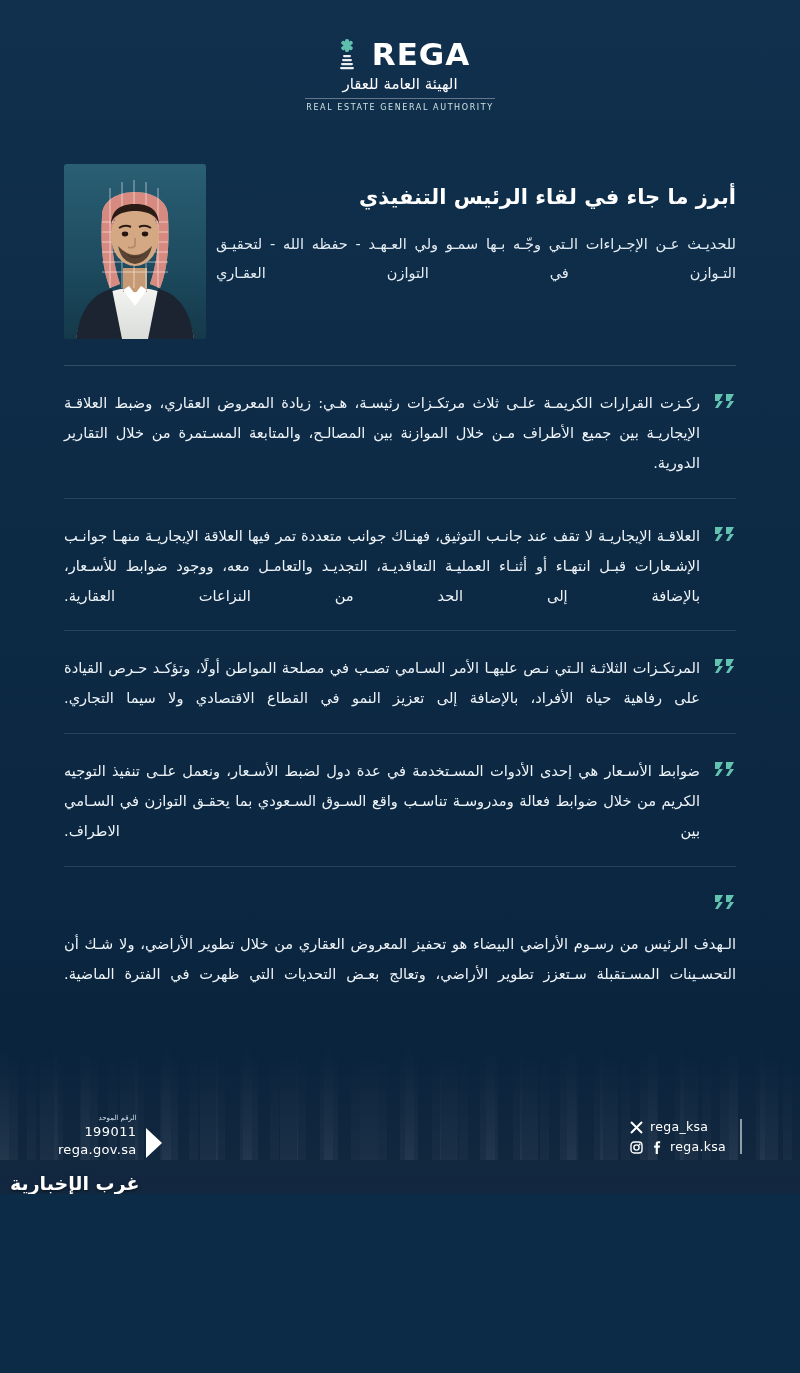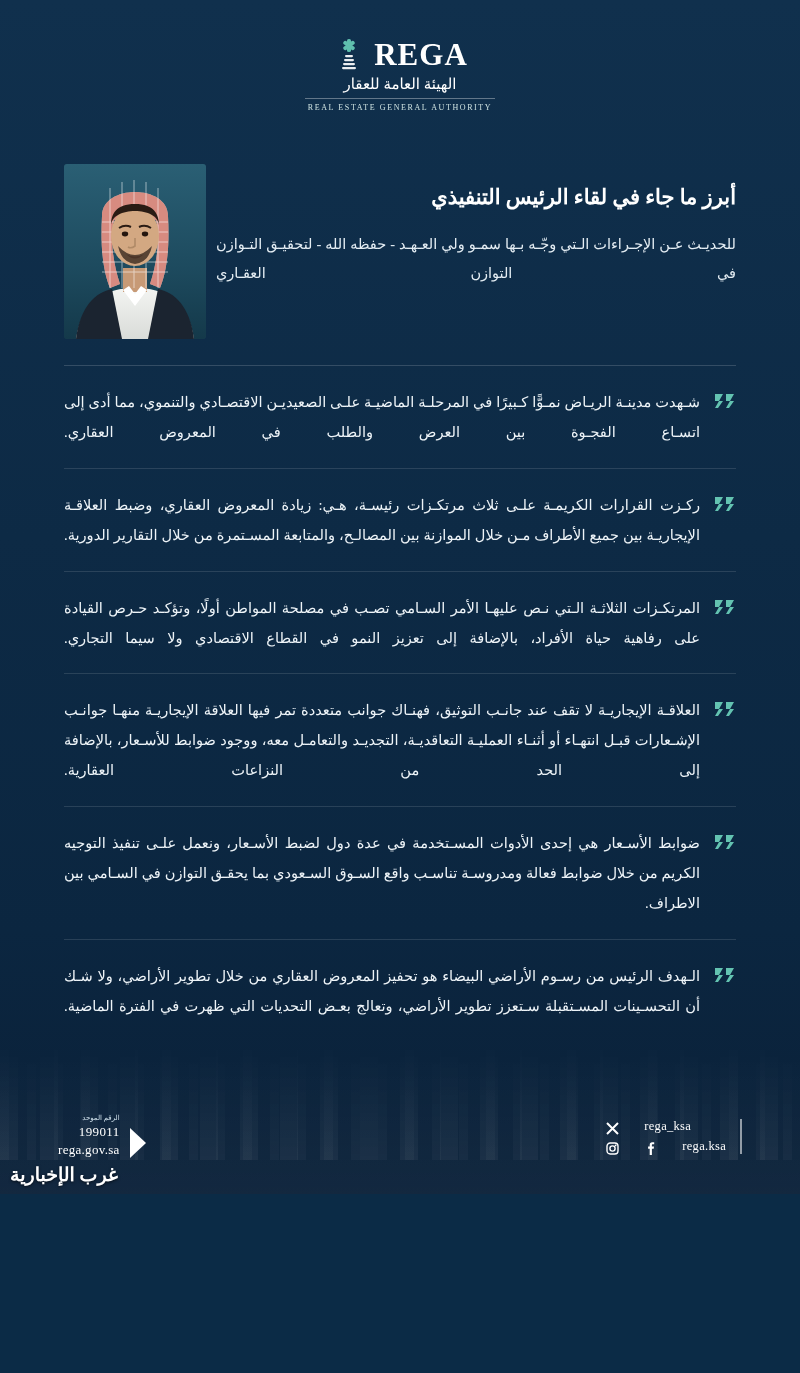--- a/index.html
+++ b/index.html
@@ -7,21 +7,20 @@
     width: 800px; height: 1373px;
     background: #0b2b46;
     font-family: "DejaVu Sans", "Liberation Sans", sans-serif;
     overflow: hidden;
   }
   .page {
     position: relative;
     width: 800px; height: 1194px;
     background: linear-gradient(180deg, #10304d 0%, #0d2a45 45%, #0b2640 78%, #0a2038 100%);
     overflow: hidden;
-    font-family: Liberation Serif, serif;
   }
   
   .skyline {
     position: absolute; left: 0; right: 0; bottom: 0; height: 180px;
     background:
       linear-gradient(to top, rgba(255,255,255,0.045), rgba(255,255,255,0) 85%);
     opacity: .9;
   }
   .skyline:before {
     content: "";
@@ -91,21 +90,21 @@
     margin: 26px 64px 0 64px;
   }
 
   
   .points { padding: 0 64px; }
   .point {
     display: flex; align-items: flex-start; gap: 14px;
     padding: 22px 0 20px 0;
     border-bottom: 1px solid rgba(255,255,255,.12);
   }
-  .point:last-child { border-bottom: none; }
+  .point:last-child { border-bottom: none; flex-direction: column; }
   .quote-icon { flex: 0 0 auto; width: 22px; padding-top: 4px; }
   .point-text {
     flex: 1;
     font-size: 14.6px; line-height: 2.05; color: #eef4f8;
     text-align: justify; text-align-last: justify;
   }
 
   
   .footer {
     position: absolute; left: 0; right: 0; bottom: 0; height: 104px;
@@ -115,40 +114,40 @@
     display: flex; align-items: center; justify-content: space-between;
     padding: 0 58px;
     direction: rtl;
   }
   .social {
     display: flex; flex-direction: column; gap: 5px;
     padding-right: 14px;
     border-right: 2px solid rgba(255,255,255,.55);
     direction: ltr;
   }
-  .social-row { display: flex; align-items: flex-end; gap: 25px; }
+  .social-row { display: flex; align-items: flex-start; gap: 7px; }
   .social-row .handle { font-size: 12.5px; color: #ffffff; letter-spacing: .3px; }
   .sico { width: 13px; height: 13px; display: inline-block; }
   .contact {
     display: flex; align-items: flex-end; gap: 10px; direction: ltr;
   }
   .contact-lines { text-align: right; line-height: 1.35; }
   .contact-num { font-size: 13px; color: #ffffff; letter-spacing: .4px; }
   .contact-site { font-size: 13px; color: #ffffff; letter-spacing: .3px; }
   .unified {
     font-size: 7px; color: #cfe0ea; display: block; letter-spacing: .2px;
   }
   .arrow {
     width: 0; height: 0;
     border-top: 15px solid transparent;
     border-bottom: 15px solid transparent;
     border-left: 16px solid #ffffff;
   }
   .watermark {
-    position: absolute; left: 10px; bottom: 8px;
+    position: absolute; left: 10px; bottom: 0;
     font-size: 19px; font-weight: bold; color: #ffffff;
     letter-spacing: .5px; direction: rtl;
     text-shadow: 0 1px 3px rgba(0,0,0,.6);
   }
 </style>
 </head>
 <body>
 
 <div class="page">
 
@@ -228,59 +227,49 @@
 
         <path d="M59 126 l12 16 l12 -16 l-6 -4 l-6 8 l-6 -8 Z" fill="#ffffff"></path>
       </svg>
     </div>
   </div>
 
   <div class="divider"></div>
 
   <div class="points">
 
-    <div class="point">
-      <span class="quote-icon">
-        <svg viewBox="0 0 22 18" width="22" height="18" aria-hidden="true">
-          <path d="M9 0 L2 9 L9 9 L6 18 L13 9 L6 9 Z" fill="#5fbfae" opacity="0"></path>
-          <path d="M1 2 h8 l-4 7 h4 l-5 7 h-3 l4 -7 h-4 z" fill="#63c3b1"></path>
-          <path d="M12 2 h8 l-4 7 h4 l-5 7 h-3 l4 -7 h-4 z" fill="#63c3b1"></path>
-        </svg>
-      </span>
-      <p class="point-text">شـهدت مدينـة الريـاض نمـوًّا كـبيرًا في المرحلـة الماضيـة علـى الصعيديـن الاقتصـادي والتنموي، مما أدى إلى اتسـاع الفجـوة بين العرض والطلب في المعروض العقاري.</p>
-    </div>
 
     <div class="point">
       <span class="quote-icon">
         <svg viewBox="0 0 22 18" width="22" height="18" aria-hidden="true">
           <path d="M1 2 h8 l-4 7 h4 l-5 7 h-3 l4 -7 h-4 z" fill="#63c3b1"></path>
           <path d="M12 2 h8 l-4 7 h4 l-5 7 h-3 l4 -7 h-4 z" fill="#63c3b1"></path>
         </svg>
       </span>
       <p class="point-text">ركـزت القرارات الكريمـة علـى ثلاث مرتكـزات رئيسـة، هـي: زيادة المعروض العقاري، وضبط العلاقـة الإيجاريـة بين جميع الأطراف مـن خلال الموازنة بين المصالـح، والمتابعة المسـتمرة من خلال التقارير الدورية.</p>
     </div>
 
     <div class="point">
       <span class="quote-icon">
         <svg viewBox="0 0 22 18" width="22" height="18" aria-hidden="true">
           <path d="M1 2 h8 l-4 7 h4 l-5 7 h-3 l4 -7 h-4 z" fill="#63c3b1"></path>
           <path d="M12 2 h8 l-4 7 h4 l-5 7 h-3 l4 -7 h-4 z" fill="#63c3b1"></path>
         </svg>
       </span>
+      <p class="point-text">العلاقـة الإيجاريـة لا تقف عند جانـب التوثيق، فهنـاك جوانب متعددة تمر فيها العلاقة الإيجاريـة منهـا جوانـب الإشـعارات قبـل انتهـاء أو أثنـاء العمليـة التعاقديـة، التجديـد والتعامـل معه، ووجود ضوابط للأسـعار، بالإضافة إلى الحد من النزاعات العقارية.</p>
+    </div>
+
+    <div class="point">
+      <span class="quote-icon">
+        <svg viewBox="0 0 22 18" width="22" height="18" aria-hidden="true">
+          <path d="M1 2 h8 l-4 7 h4 l-5 7 h-3 l4 -7 h-4 z" fill="#63c3b1"></path>
+          <path d="M12 2 h8 l-4 7 h4 l-5 7 h-3 l4 -7 h-4 z" fill="#63c3b1"></path>
+        </svg>
+      </span>
       <p class="point-text">المرتكـزات الثلاثـة الـتي نـص عليهـا الأمر السـامي تصـب في مصلحة المواطن أولًا، وتؤكـد حـرص القيادة على رفاهية حياة الأفراد، بالإضافة إلى تعزيز النمو في القطاع الاقتصادي ولا سيما التجاري.</p>
-    </div>
-
-    <div class="point">
-      <span class="quote-icon">
-        <svg viewBox="0 0 22 18" width="22" height="18" aria-hidden="true">
-          <path d="M1 2 h8 l-4 7 h4 l-5 7 h-3 l4 -7 h-4 z" fill="#63c3b1"></path>
-          <path d="M12 2 h8 l-4 7 h4 l-5 7 h-3 l4 -7 h-4 z" fill="#63c3b1"></path>
-        </svg>
-      </span>
-      <p class="point-text">العلاقـة الإيجاريـة لا تقف عند جانـب التوثيق، فهنـاك جوانب متعددة تمر فيها العلاقة الإيجاريـة منهـا جوانـب الإشـعارات قبـل انتهـاء أو أثنـاء العمليـة التعاقديـة، التجديـد والتعامـل معه، ووجود ضوابط للأسـعار، بالإضافة إلى الحد من النزاعات العقارية.</p>
     </div>
 
     <div class="point">
       <span class="quote-icon">
         <svg viewBox="0 0 22 18" width="22" height="18" aria-hidden="true">
           <path d="M1 2 h8 l-4 7 h4 l-5 7 h-3 l4 -7 h-4 z" fill="#63c3b1"></path>
           <path d="M12 2 h8 l-4 7 h4 l-5 7 h-3 l4 -7 h-4 z" fill="#63c3b1"></path>
         </svg>
       </span>
       <p class="point-text">ضوابط الأسـعار هي إحدى الأدوات المسـتخدمة في عدة دول لضبط الأسـعار، ونعمل علـى تنفيذ التوجيه الكريم من خلال ضوابط فعالة ومدروسـة تناسـب واقع السـوق السـعودي بما يحقـق التوازن في السـامي بين الاطراف.</p>

